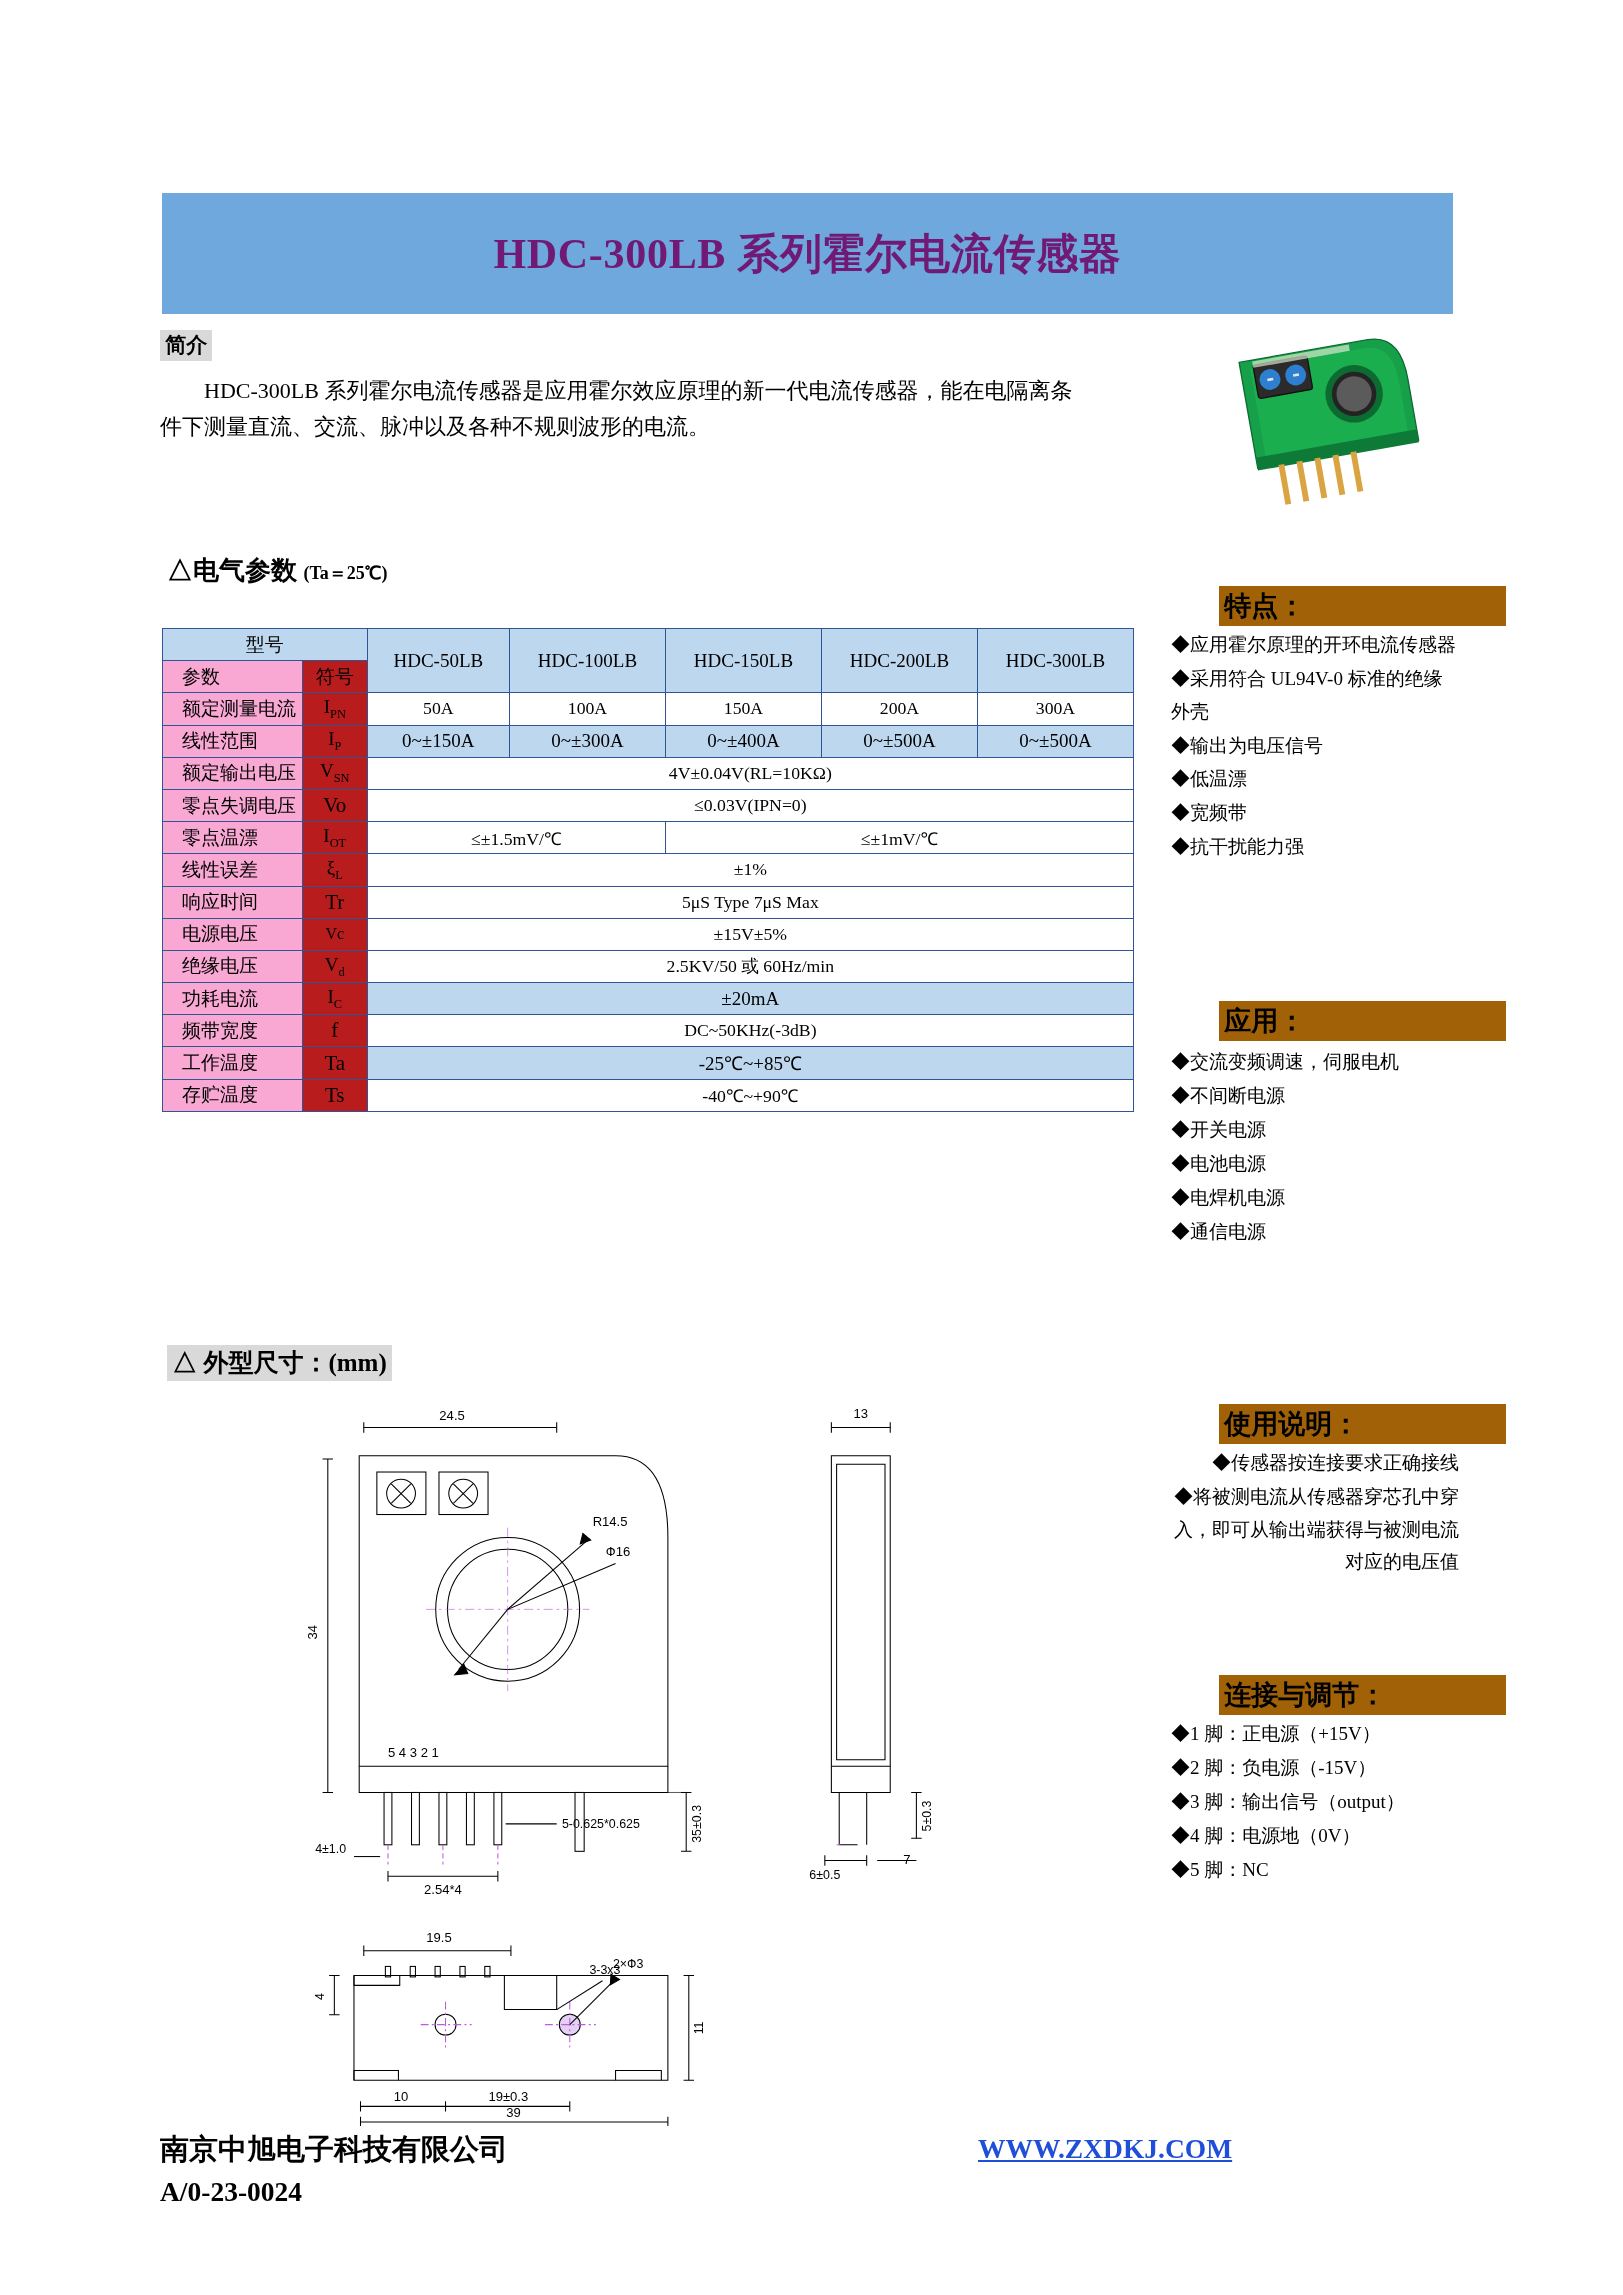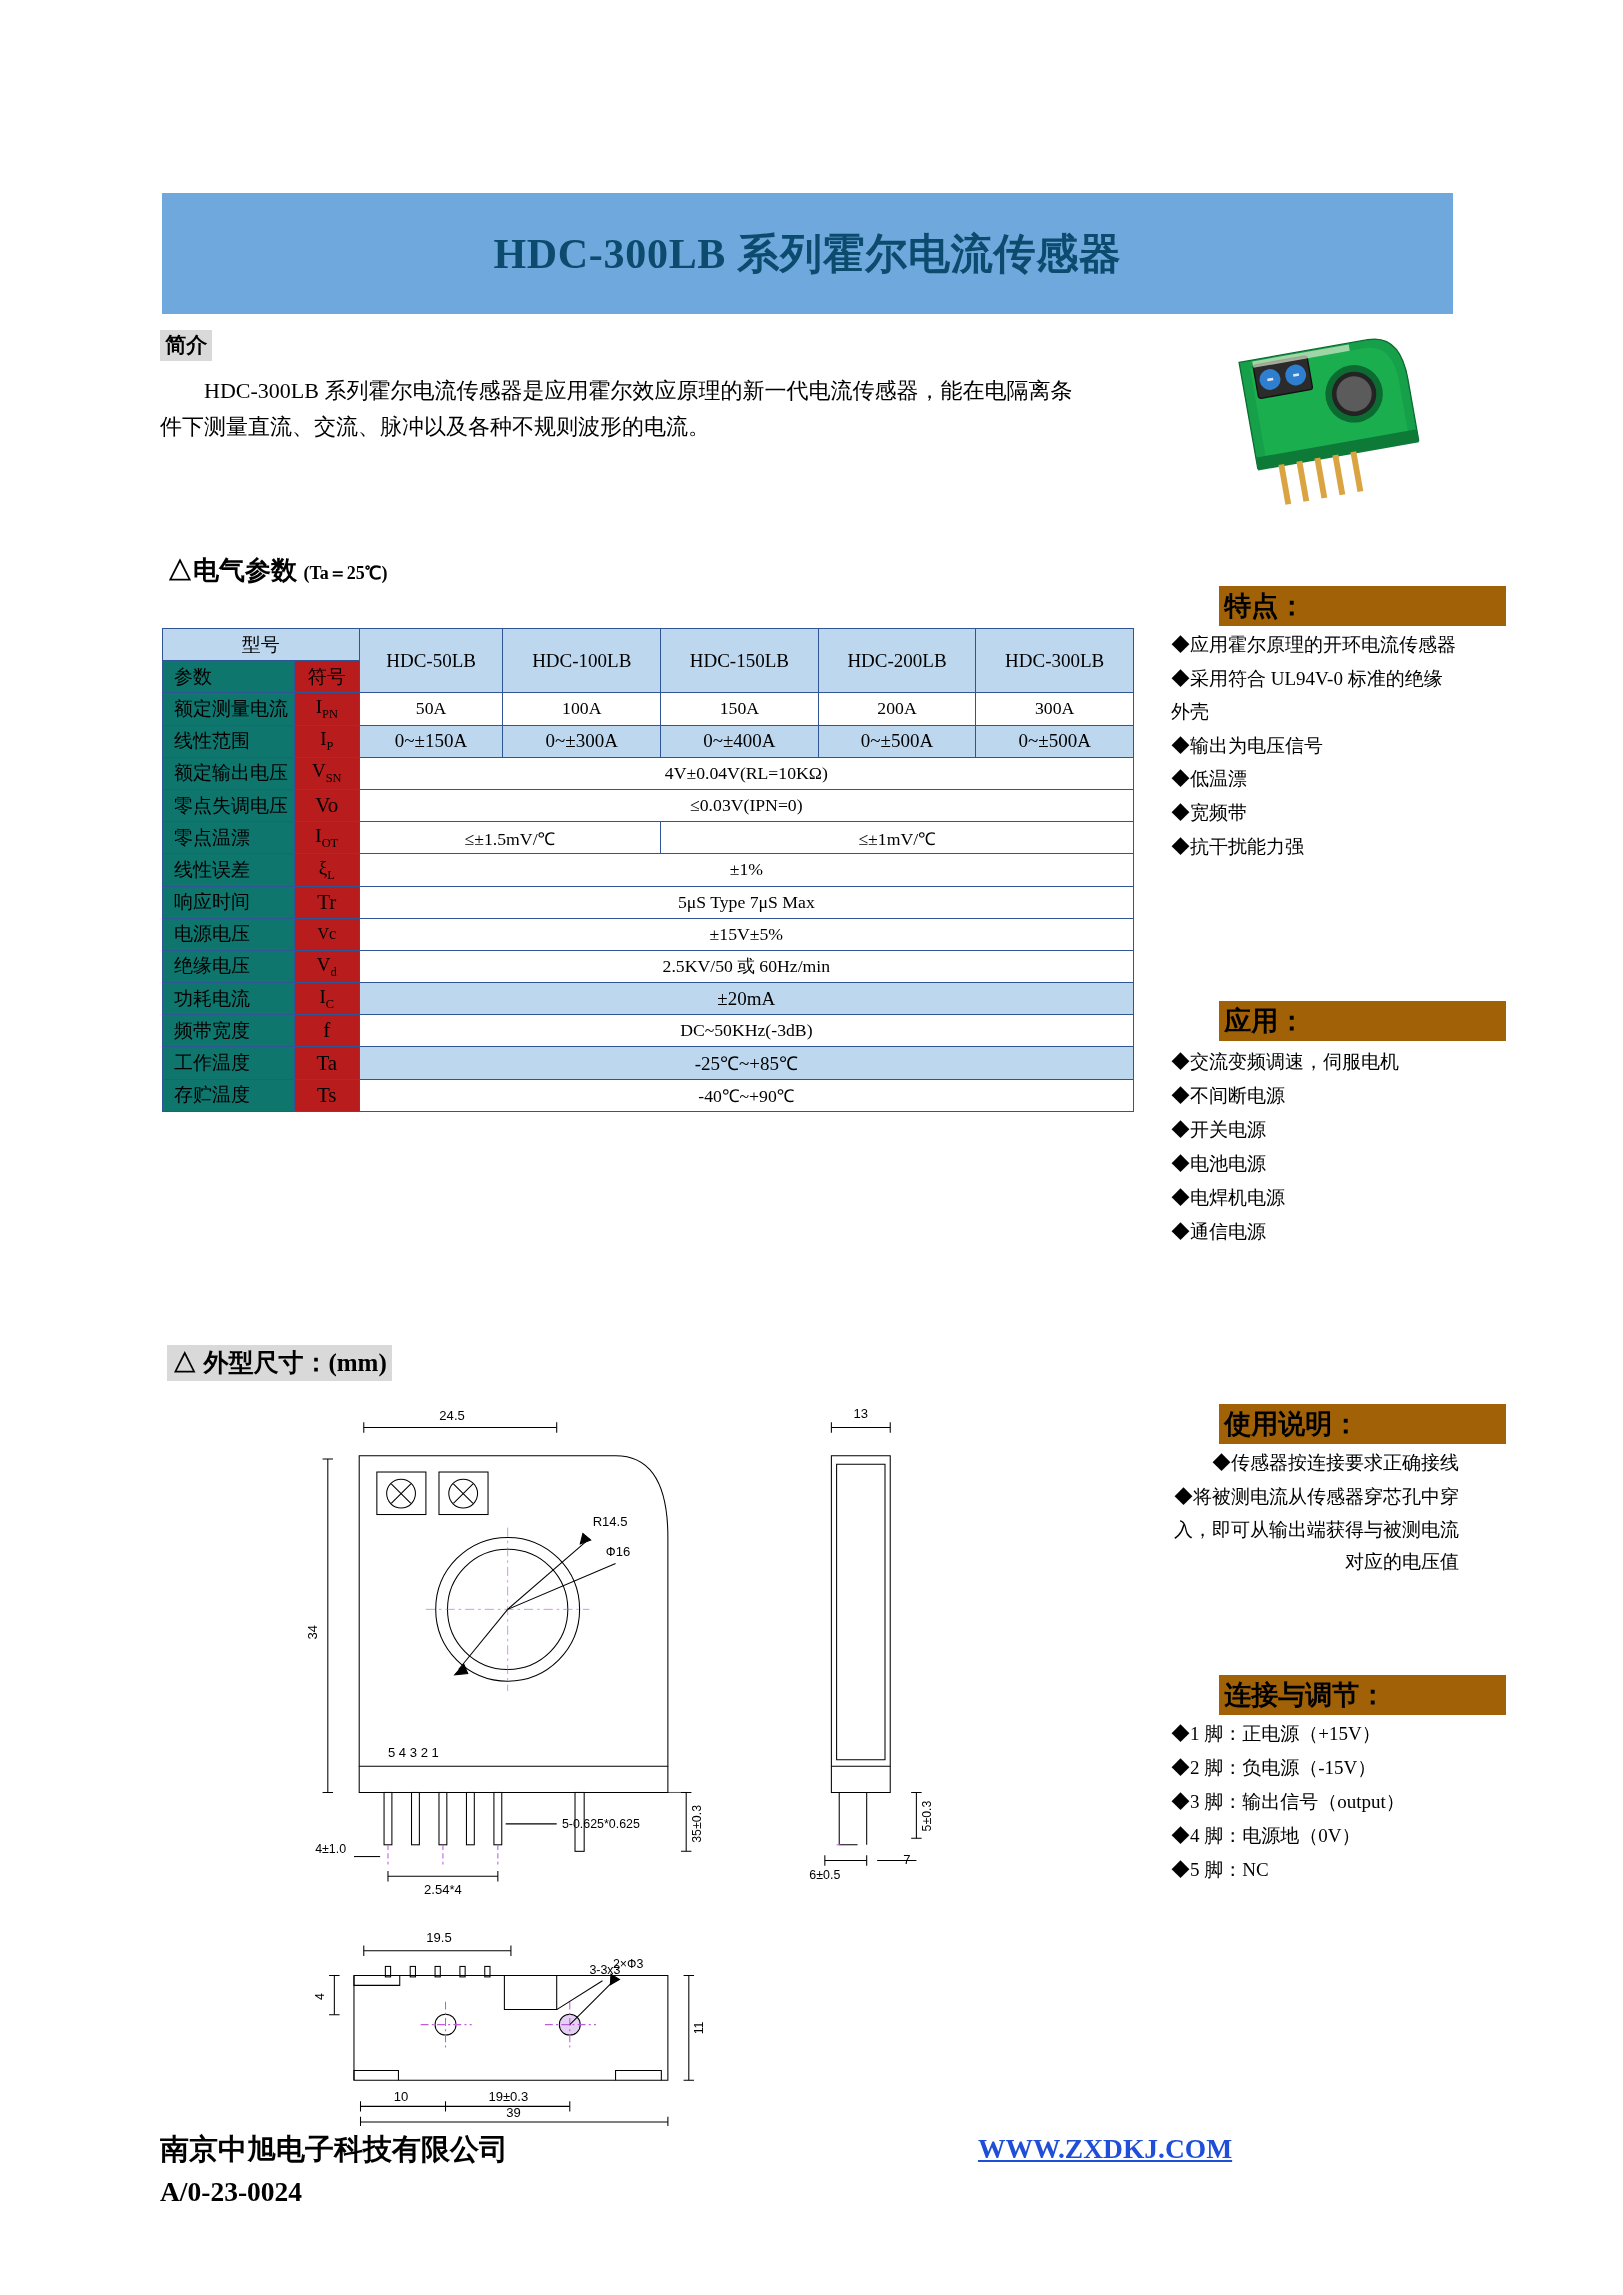--- a/index.html
+++ b/index.html
@@ -22,21 +22,21 @@
     position:absolute;
     left:162px; top:193px;
     width:1291px; height:121px;
     background:#6fa8dc;
     display:flex; align-items:center; justify-content:center;
   }
   .title-banner .title-text {
     font-size:42px;
     font-weight:bold;
     letter-spacing:0.7px;
-    color:#0c4a6e;
+    color:#701a75;
   }
 
   
   .gray-head {
     background:#d9d9d9;
     display:inline-block;
     padding:1.3px 5.2px;
     font-size:21px;
     font-weight:bold;
   }
@@ -78,23 +78,23 @@
     padding:2.6px 3.9px;
     text-align:center;
     vertical-align:middle;
     height:26px;
   }
   .spec-table .hdr {
     background:#bdd7ee;
     font-size:19px;
   }
   .spec-table .rowlabel {
-    background:#0f766e;
+    background:#f9a8d4;
     text-align:left;
-    padding-left:11px;
+    padding-left:19px;
     width:116px;
     font-size:19px;
   }
   .spec-table .symcell {
     background:#b91c1c;
     width:56px;
     font-size:19px;
   }
   .spec-table .white { background:#ffffff; }
   .spec-table sub { font-size:12.4px; }

